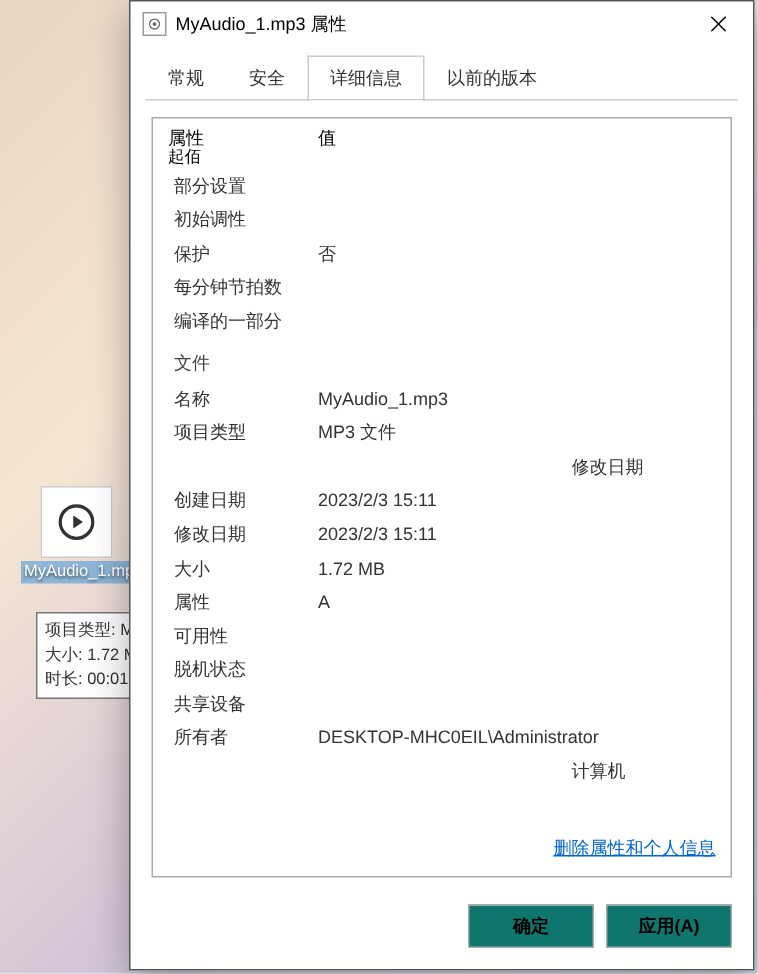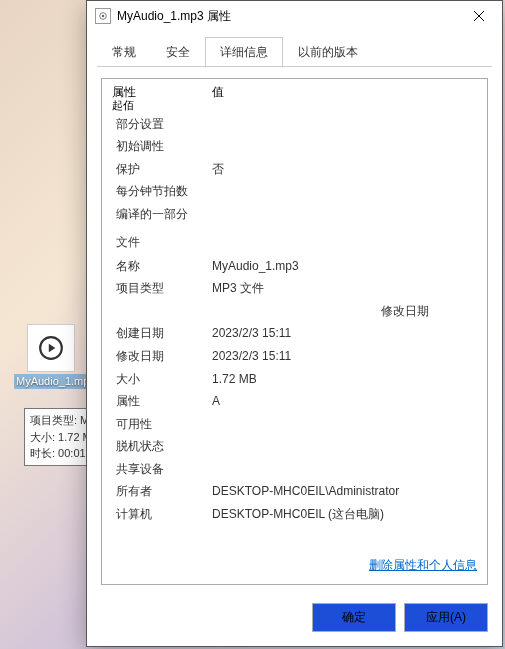--- a/index.html
+++ b/index.html
@@ -150,22 +150,23 @@
       justify-content: flex-end;
       gap: 8px;
       padding: 10px 14px 14px;
     }
     .buttons button {
       min-width: 84px;
       padding: 5px 12px;
       font-size: 12px;
       font-family: inherit;
       border: 1px solid #aaa;
-      background: #1d4ed8;
+      background: #0f766e;
       cursor: pointer;
+      font-weight: bold;
     }
     .play-svg { width: 26px; height: 26px; }
   </style>
 </head>
 <body>
 
 <div class="desktop-icon">
   <div class="file-thumb">
     <svg class="play-svg" viewBox="0 0 24 24">
       <circle cx="12" cy="12" r="10" fill="none" stroke="#333" stroke-width="2"></circle>
@@ -274,21 +275,20 @@
       <div class="prop-row">
           <div class="k">共享设备</div>
           <div class="v"></div>
         </div>
       <div class="prop-row">
           <div class="k">所有者</div>
           <div class="v">DESKTOP-MHC0EIL\Administrator</div>
         </div>
       <div class="prop-row">
           <div class="k">计算机</div>
-          <div class="v">DESKTOP-MHC0EIL (这台电脑)</div>
         </div>
     </div>
     <div class="link-row">
       <a>删除属性和个人信息</a>
     </div>
   </div>
 
   <div class="buttons">
     <button>确定</button>
     <button>应用(A)</button>

